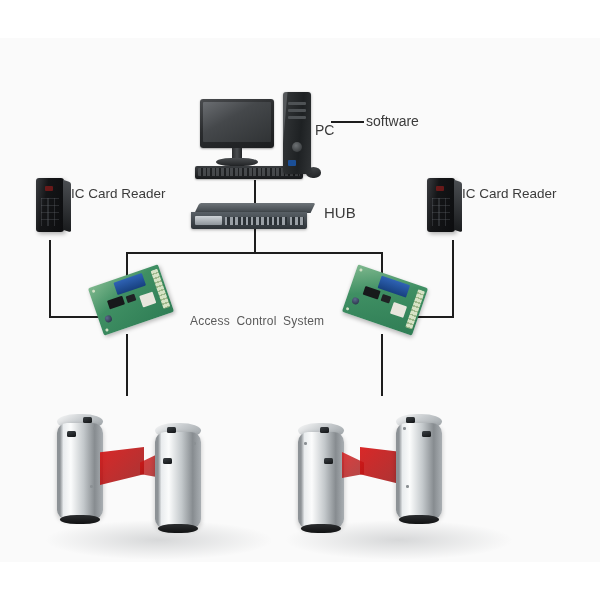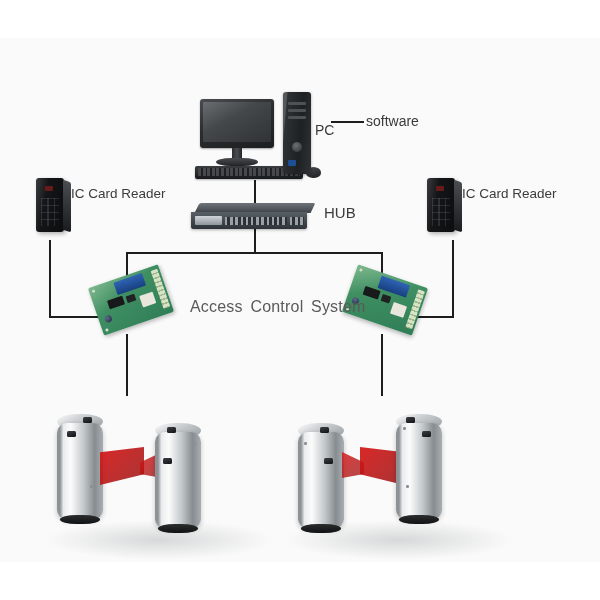--- a/index.html
+++ b/index.html
@@ -11,21 +11,21 @@
   #stage{position:relative;width:600px;height:600px;background:#ffffff;}
   
   #canvas{position:absolute;left:0;top:38px;width:600px;height:524px;background:#fafafa;}
 
   .lbl{position:absolute;color:#3b3b3b;white-space:nowrap;}
   .lbl-pc{font-size:14px;left:315px;top:122px;}
   .lbl-soft{font-size:14px;left:366px;top:113px;}
   .lbl-hub{font-size:15px;left:324px;top:204px;}
   .lbl-reader-l{font-size:13.5px;left:71px;top:186px;}
   .lbl-reader-r{font-size:13.5px;left:462px;top:186px;}
-  .lbl-acs{font-size:16px;left:190px;top:298px;letter-spacing:.2px;word-spacing:3px;color:#5a5a5a;text-align:center;}
+  .lbl-acs{font-size:12px;left:190px;top:314px;letter-spacing:.2px;word-spacing:3px;color:#5a5a5a;text-align:center;}
 
   
   .ln{position:absolute;background:#1d1d1d;}
   .lnv{width:2px;}
   .lnh{height:2px;}
 
   
   .mon-body{position:absolute;left:200px;top:99px;width:74px;height:49px;
     background:linear-gradient(160deg,#4a4c4f,#2a2c2e 45%,#1c1e20);
     border-radius:3px;box-shadow:0 1px 2px rgba(0,0,0,.35);}

